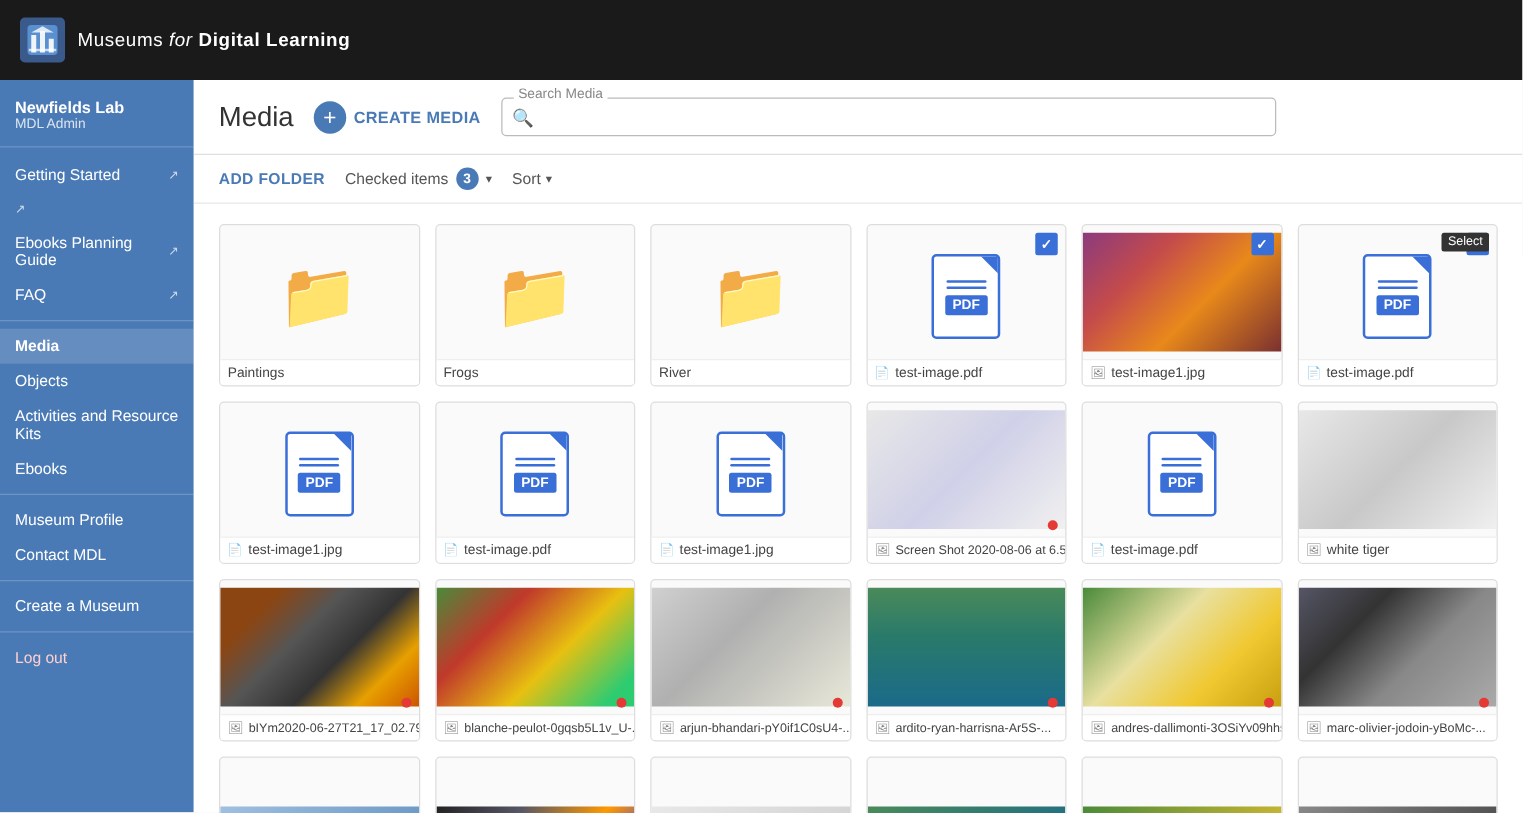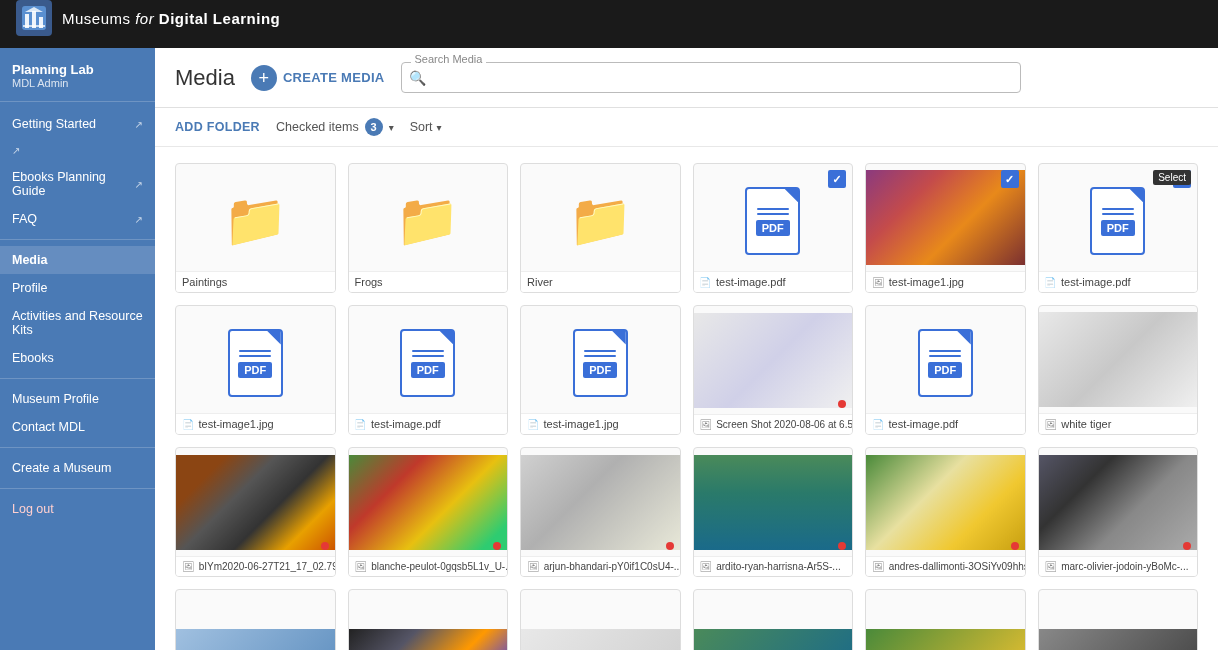--- a/index.html
+++ b/index.html
@@ -1,23 +1,23 @@
 <!DOCTYPE html>
 <html><head>
   <meta charset="utf-8">
   <style>
     * { box-sizing: border-box; margin: 0; padding: 0; }
     body { font-family: 'Segoe UI', Arial, sans-serif; font-size: 13px; background: #f5f5f5; display: flex; flex-direction: column; height: 650px; overflow: hidden; }
 
     
     .top-bar {
       background: #1a1a1a;
-      height: 48px;
-      display: flex;
-      align-items: flex-start;
+      height: 64px;
+      display: flex;
+      align-items: center;
       padding: 0 16px;
       flex-shrink: 0;
     }
     .top-bar-logo {
       display: flex;
       align-items: center;
       gap: 10px;
     }
     .logo-icon {
       width: 36px; height: 36px;
@@ -387,21 +387,21 @@
     <span class="top-bar-title">
       <span>Museums </span><em>for</em><strong> Digital Learning</strong>
     </span>
   </div>
 </div>
 
 <div class="main-layout">
 
   <aside class="sidebar">
     <div class="sidebar-user">
-      <div class="sidebar-user-name">Planning Lab</div>
+      <div class="sidebar-user-name">Newfields Lab</div>
       <div class="sidebar-user-role">MDL Admin</div>
     </div>
     <nav class="sidebar-nav">
       <div class="sidebar-item">
         <span>Getting Started</span>
         <span class="ext-icon">↗</span>
       </div>
       <div class="sidebar-item">
         <span class="ext-icon">↗</span>
       </div>
@@ -411,21 +411,21 @@
       </div>
       <div class="sidebar-item">
         <span>FAQ</span>
         <span class="ext-icon">↗</span>
       </div>
       <hr class="sidebar-divider">
       <div class="sidebar-item active">
         <span>Media</span>
       </div>
       <div class="sidebar-item">
-        <span>Profile</span>
+        <span>Objects</span>
       </div>
       <div class="sidebar-item">
         <span>Activities and Resource Kits</span>
       </div>
       <div class="sidebar-item">
         <span>Ebooks</span>
       </div>
       <hr class="sidebar-divider">
       <div class="sidebar-item">
         <span>Museum Profile</span>

